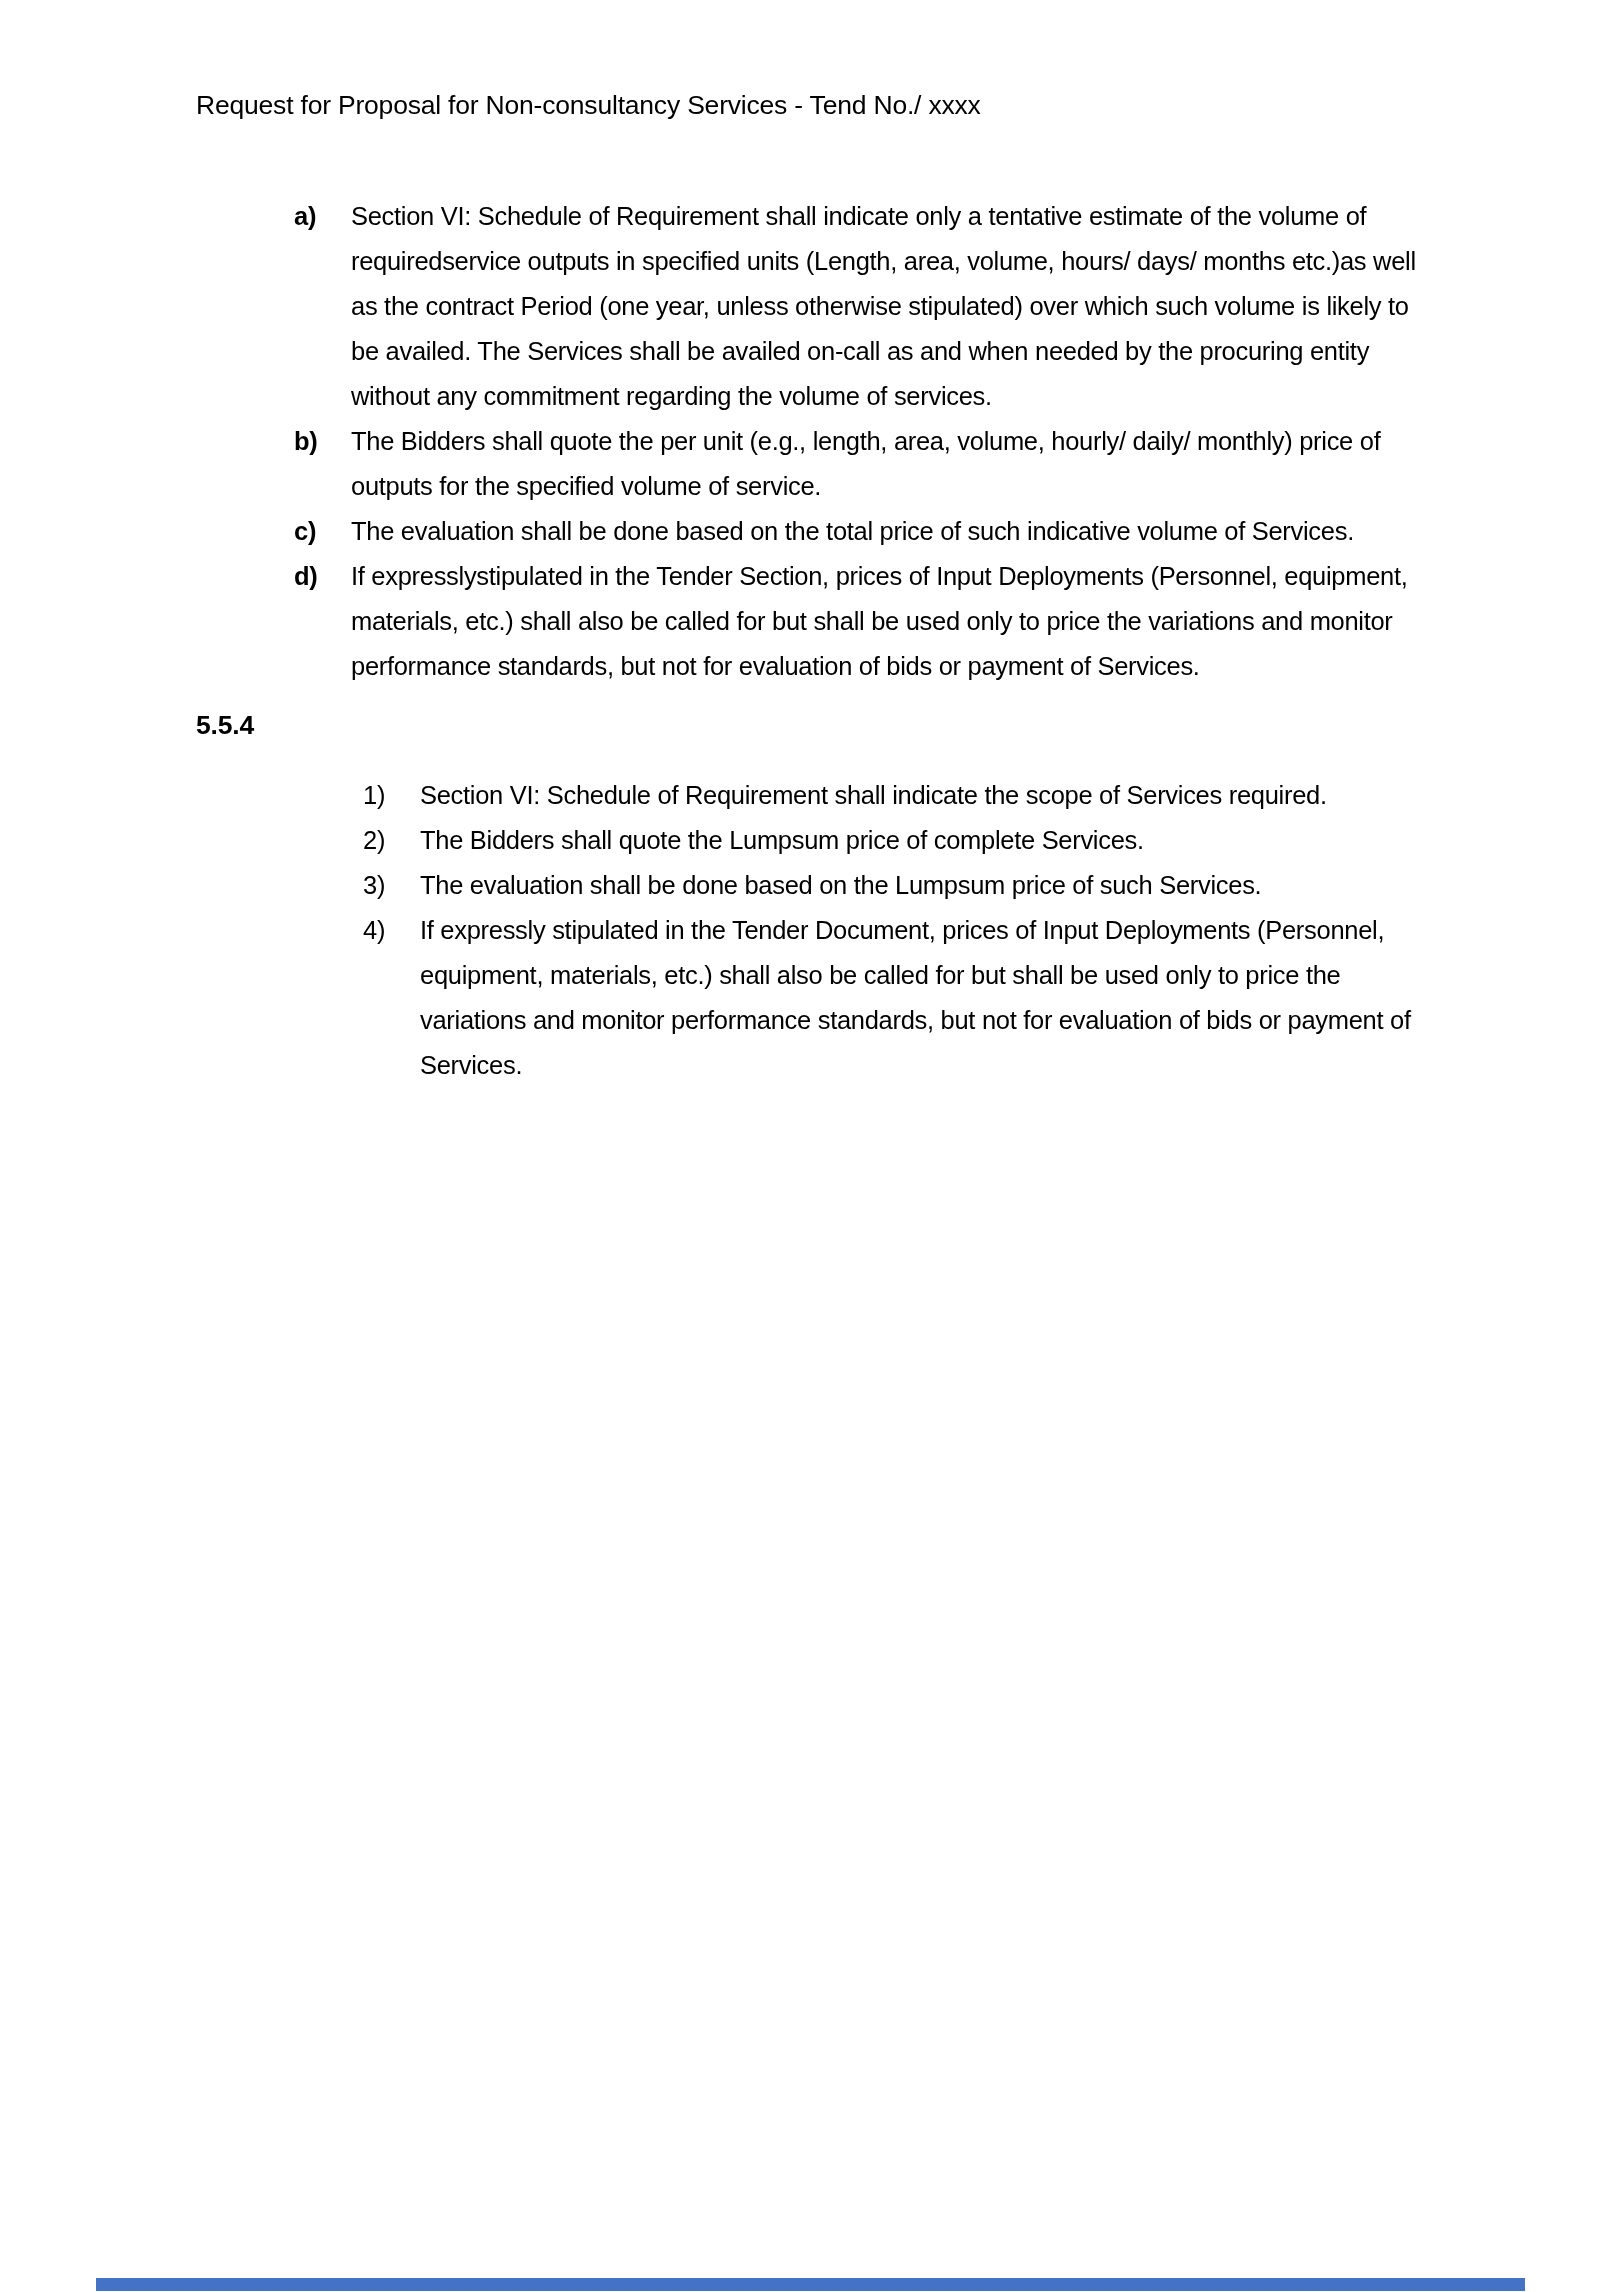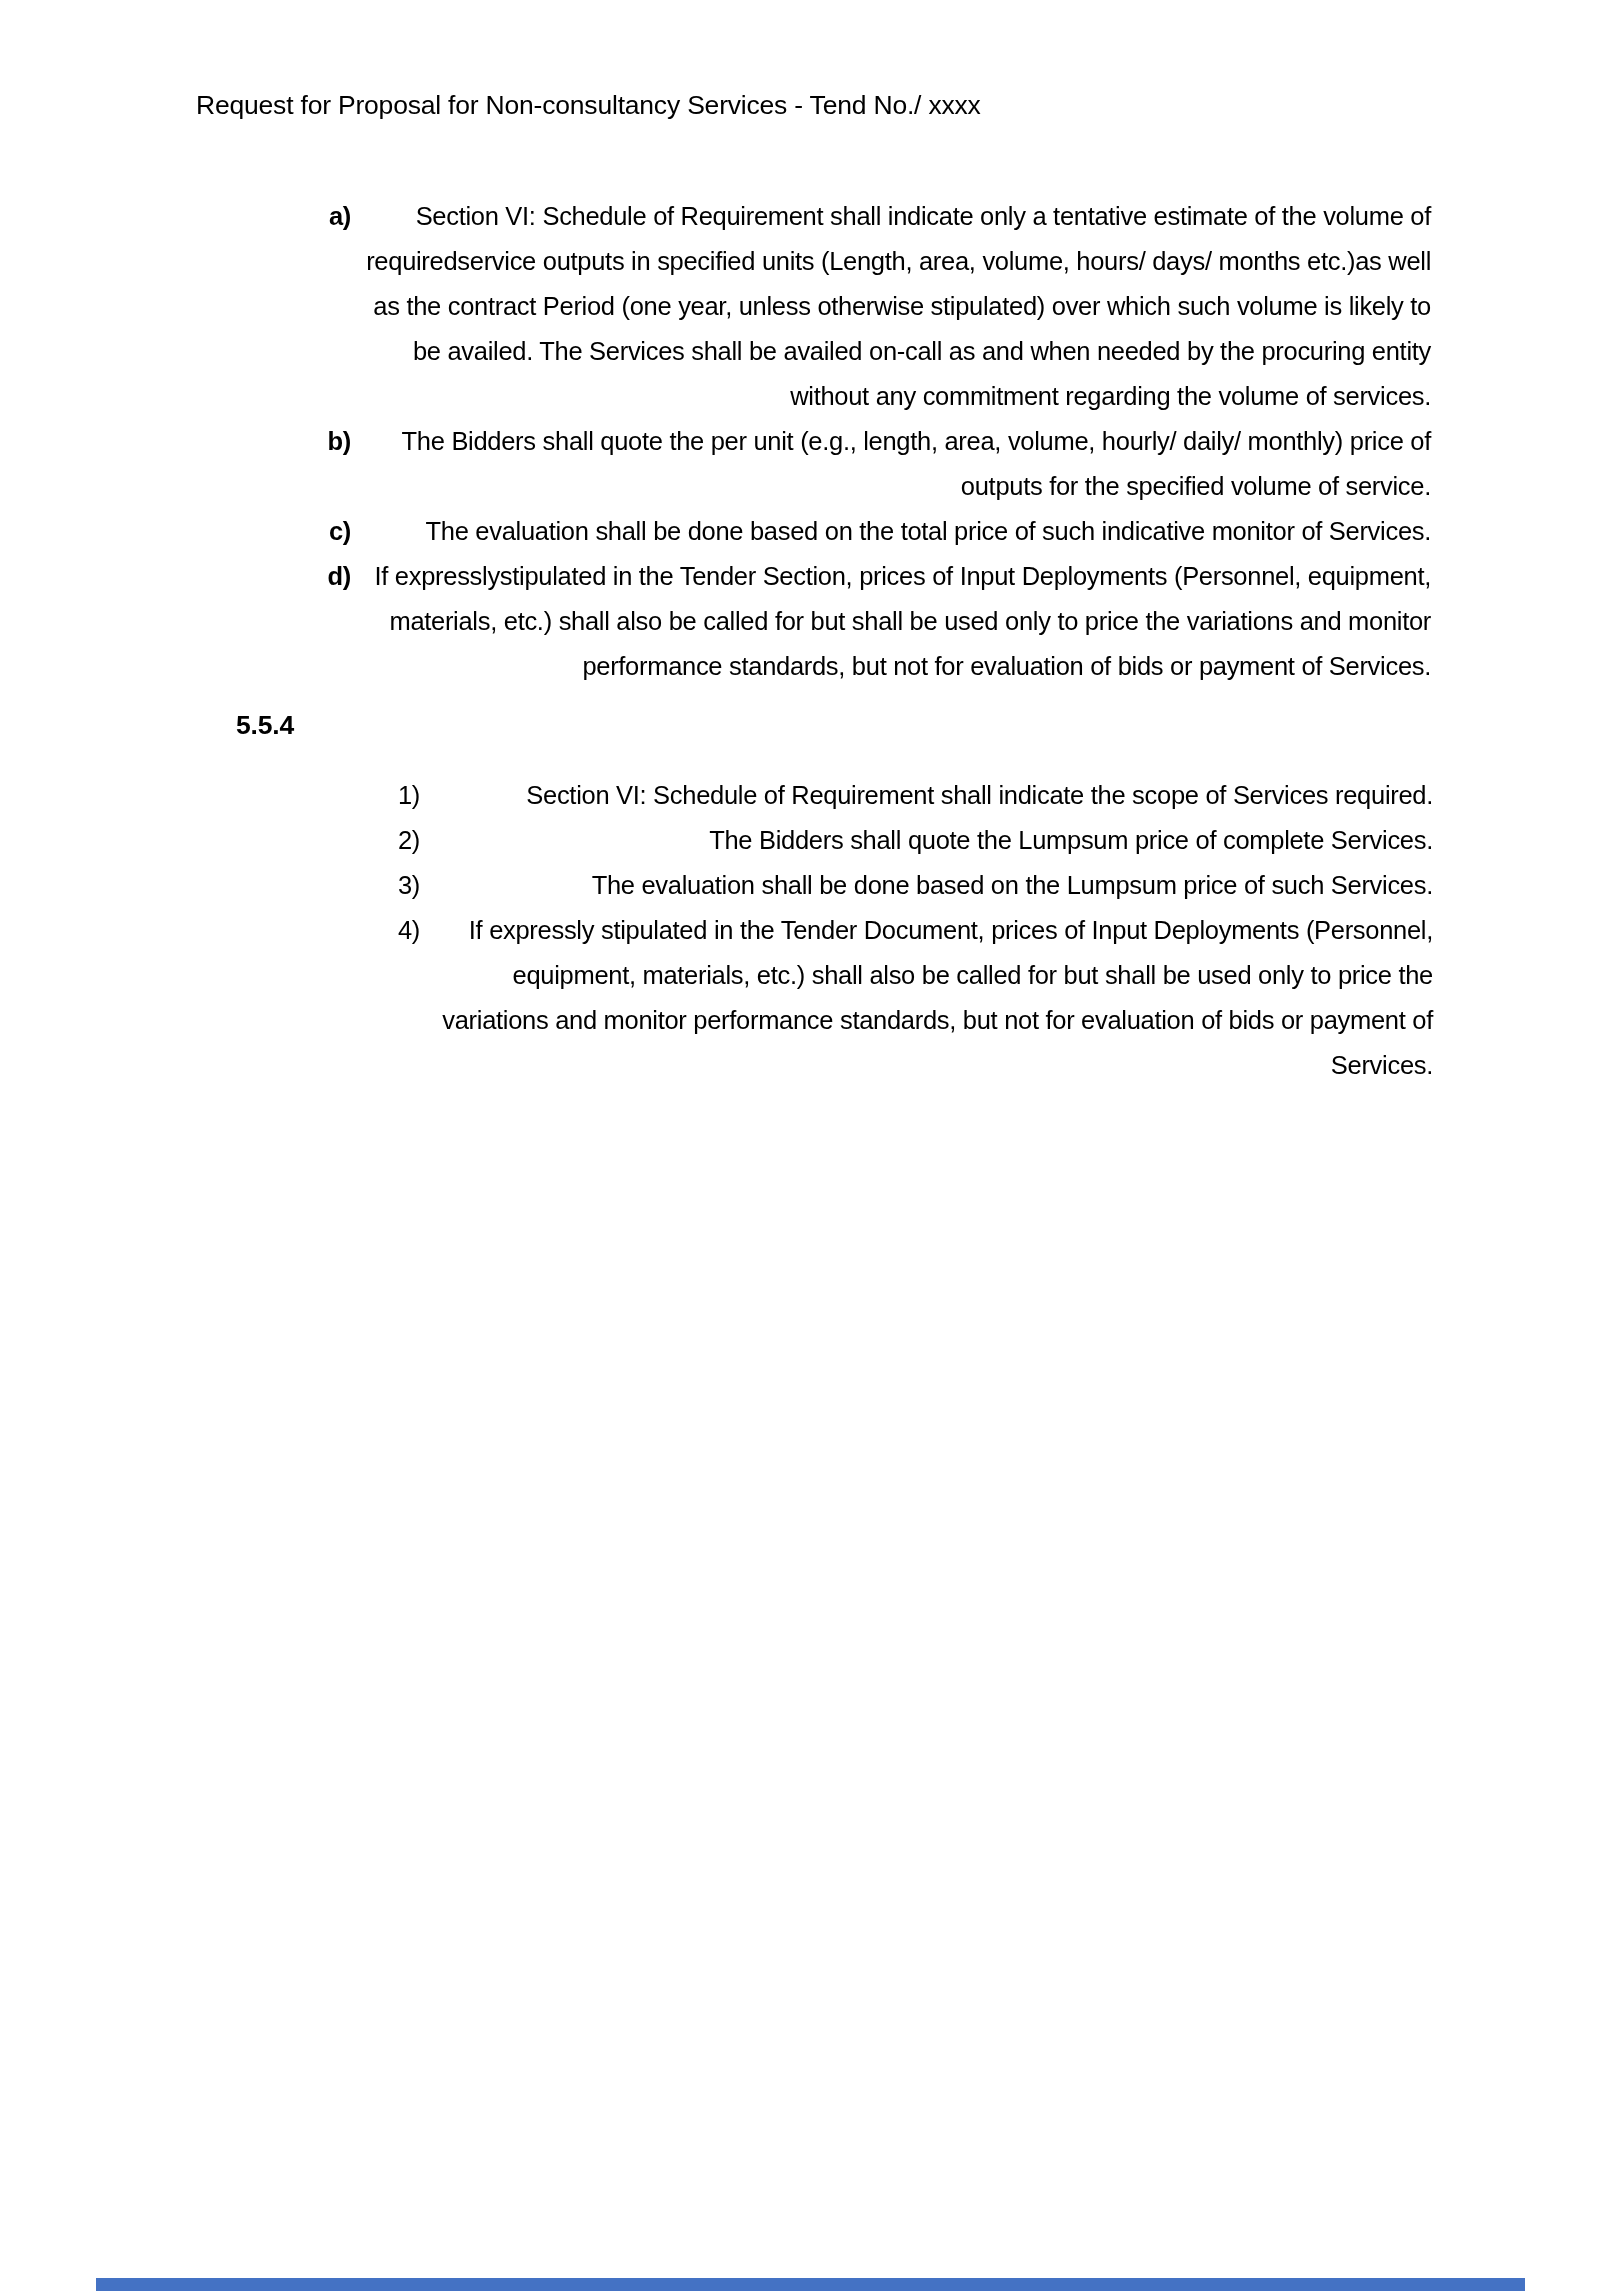--- a/index.html
+++ b/index.html
@@ -1,15 +1,15 @@
 <!DOCTYPE html>
 <html><head>
 <meta charset="utf-8">
 <style>
-  * { margin:0; padding:0; box-sizing:border-box;text-align:right; }
+  * { margin:0; padding:0; box-sizing:border-box; }
   html, body { background:#ffffff; }
   .page {
     position:relative;
     width:1621px;
     height:2293px;
     background:#ffffff;
     color:#000000;
     font-family:"Liberation Sans", sans-serif;
     overflow:hidden;
   }
@@ -90,21 +90,21 @@
       <div class="list-item">
         <span class="marker">a)</span>
         <span class="li-text">Section VI: Schedule of Requirement shall indicate only a tentative estimate of the volume of requiredservice outputs in specified units (Length, area, volume, hours/ days/ months etc.)as well as the contract Period (one year, unless otherwise stipulated) over which such volume is likely to be availed. The Services shall be availed on-call as and when needed by the procuring entity without any commitment regarding the volume of services.</span>
       </div>
       <div class="list-item">
         <span class="marker">b)</span>
         <span class="li-text">The Bidders shall quote the per unit (e.g., length, area, volume, hourly/ daily/ monthly) price of outputs for the specified volume of service.</span>
       </div>
       <div class="list-item">
         <span class="marker">c)</span>
-        <span class="li-text">The evaluation shall be done based on the total price of such indicative monitor of Services.</span>
+        <span class="li-text">The evaluation shall be done based on the total price of such indicative volume of Services.</span>
       </div>
       <div class="list-item">
         <span class="marker">d)</span>
         <span class="li-text">If expresslystipulated in the Tender Section, prices of Input Deployments (Personnel, equipment, materials, etc.) shall also be called for but shall be used only to price the variations and monitor performance standards, but not for evaluation of bids or payment of Services.</span>
       </div>
     </div>
 
     <div class="section-heading">
       <span class="section-number">5.5.4</span>
     </div>

